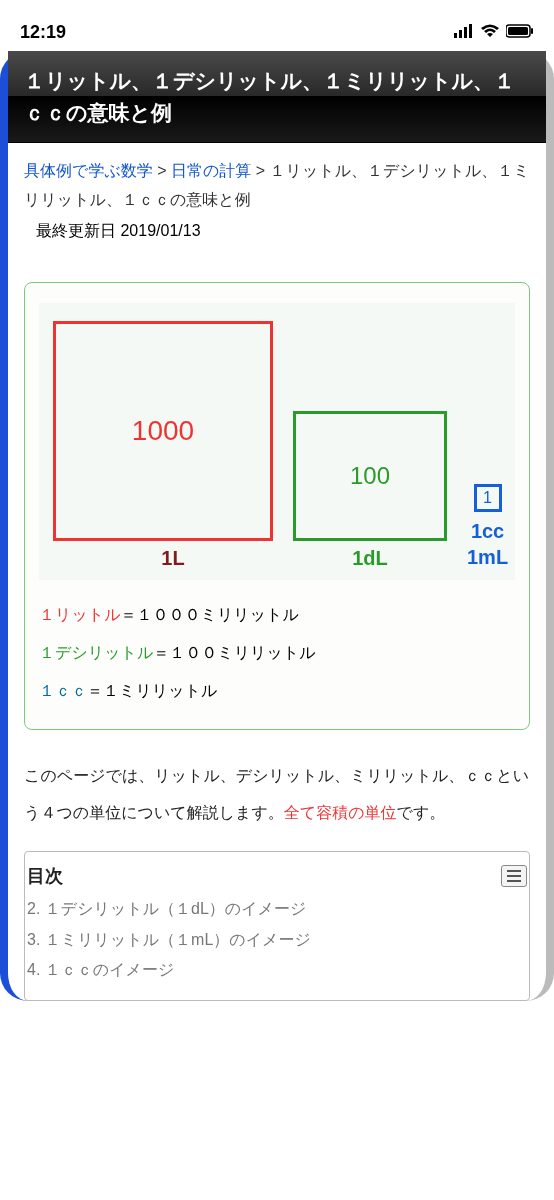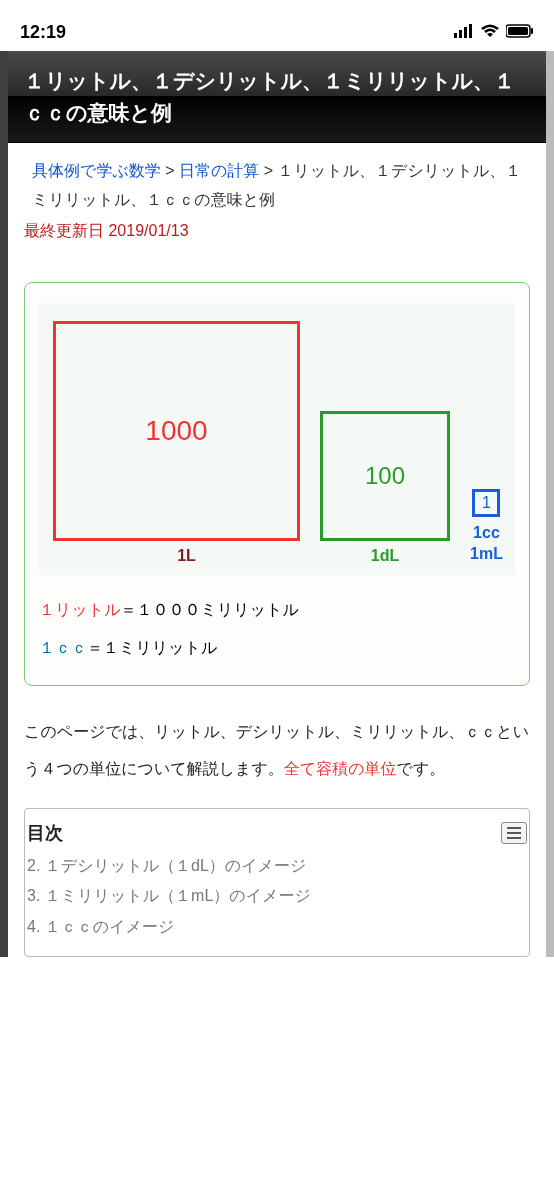--- a/index.html
+++ b/index.html
@@ -12,43 +12,44 @@
     .status-bar {
       display: flex;
       justify-content: space-between;
       align-items: center;
       padding: 22px 20px 8px;
       font-weight: 600;
       font-size: 18px;
     }
     .status-right { display: flex; align-items: center; gap: 6px; }
     .page-wrap {
-      border-left: 8px solid #404040;
+      border-left: 8px solid #1d4ed8;
       border-right: 8px solid #bbb;
+      border-radius: 28px;
     }
     .title-bar {
       background: linear-gradient(to bottom, #4a4a4a 0%, #282828 50%, #000 50%, #1a1a1a 100%);
       color: #fff;
       padding: 14px 16px;
       font-size: 21px;
       font-weight: 700;
       line-height: 1.5;
       border-bottom: 1px solid #000;
     }
     .breadcrumb {
-      padding: 14px 24px 6px;
+      padding: 14px 16px 6px;
       font-size: 16px;
       line-height: 1.8;
       color: #333;
     }
     .breadcrumb a { color: #1155cc; text-decoration: none; }
     .updated {
-      padding: 0 16px 16px;
-      font-size: 16px;
-      color: #b91c1c;
+      padding: 0 28px 16px;
+      font-size: 16px;
+      color: #000000;
     }
     .content { padding: 0 16px; }
     .diagram-box {
       border: 1px solid #7bc97b;
       border-radius: 8px;
       padding: 20px 14px 18px;
       margin-top: 24px;
       background: #fdfefc;
     }
     .diagram-area {
@@ -56,38 +57,38 @@
       padding: 18px 14px 10px;
       margin-bottom: 16px;
     }
     .squares-row {
       display: flex;
       align-items: flex-end;
       gap: 20px;
     }
     .sq-col { display: flex; flex-direction: column; align-items: center; }
     .sq-large {
-      width: 247px; height: 220px;
+      width: 220px; height: 220px;
       border: 3px solid #e33;
       display: flex; align-items: center; justify-content: center;
       font-size: 28px; color: #e33; font-weight: 500;
     }
     .sq-med {
-      width: 130px; height: 130px;
+      width: 154px; height: 130px;
       border: 3px solid #2a9b2a;
       display: flex; align-items: center; justify-content: center;
       font-size: 24px; color: #2a9b2a; font-weight: 500;
     }
     .sq-small {
       width: 28px; height: 28px;
       border: 3px solid #1560d8;
       display: flex; align-items: center; justify-content: center;
       font-size: 16px; color: #1560d8; font-weight: 500;
     }
-    .sq-label { margin-top: 6px; font-size: 16px; font-weight: 700; }
+    .sq-label { margin-top: 6px; font-size: 20px; font-weight: 700; }
     .lbl-red { color: #7f1d1d; margin-left: 20px; }
     .lbl-green { color: #2a9b2a; }
     .lbl-blue { color: #1560d8; text-align: center; line-height: 1.3; }
     .eq-list { font-size: 16px; line-height: 2.4; }
     .eq-red { color: #e33; }
     .eq-green { color: #2a9b2a; }
     .eq-blue { color: #0369a1; }
     .body-text {
       padding: 28px 0 20px;
       font-size: 16px;
@@ -191,20 +192,21 @@
             </div>
             <div class="sq-label lbl-blue">
               <span>1cc</span><br>
               <span>1mL</span>
             </div>
           </div>
         </div>
       </div>
       <div class="eq-list">
         <div><span class="eq-red">１リットル</span><span>＝１０００ミリリットル</span></div>
+        <div><span class="eq-green">１デシリットル</span><span>＝１００ミリリットル</span></div>
         <div><span class="eq-blue">１ｃｃ</span><span>＝１ミリリットル</span></div>
       </div>
     </div>
 
     <div class="body-text">
       <span>このページでは、リットル、デシリットル、ミリリットル、ｃｃという４つの単位について解説します。</span><span class="hl">全て容積の単位</span><span>です。</span>
     </div>
 
     <div class="toc">
       <div class="toc-head">

